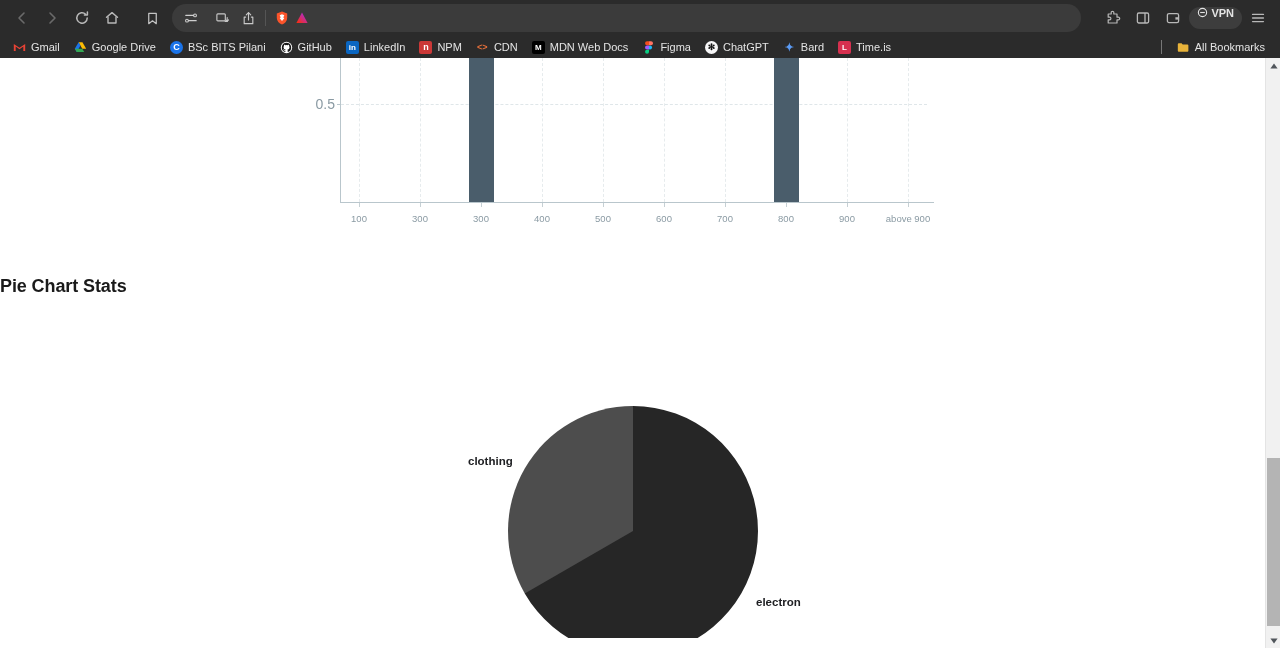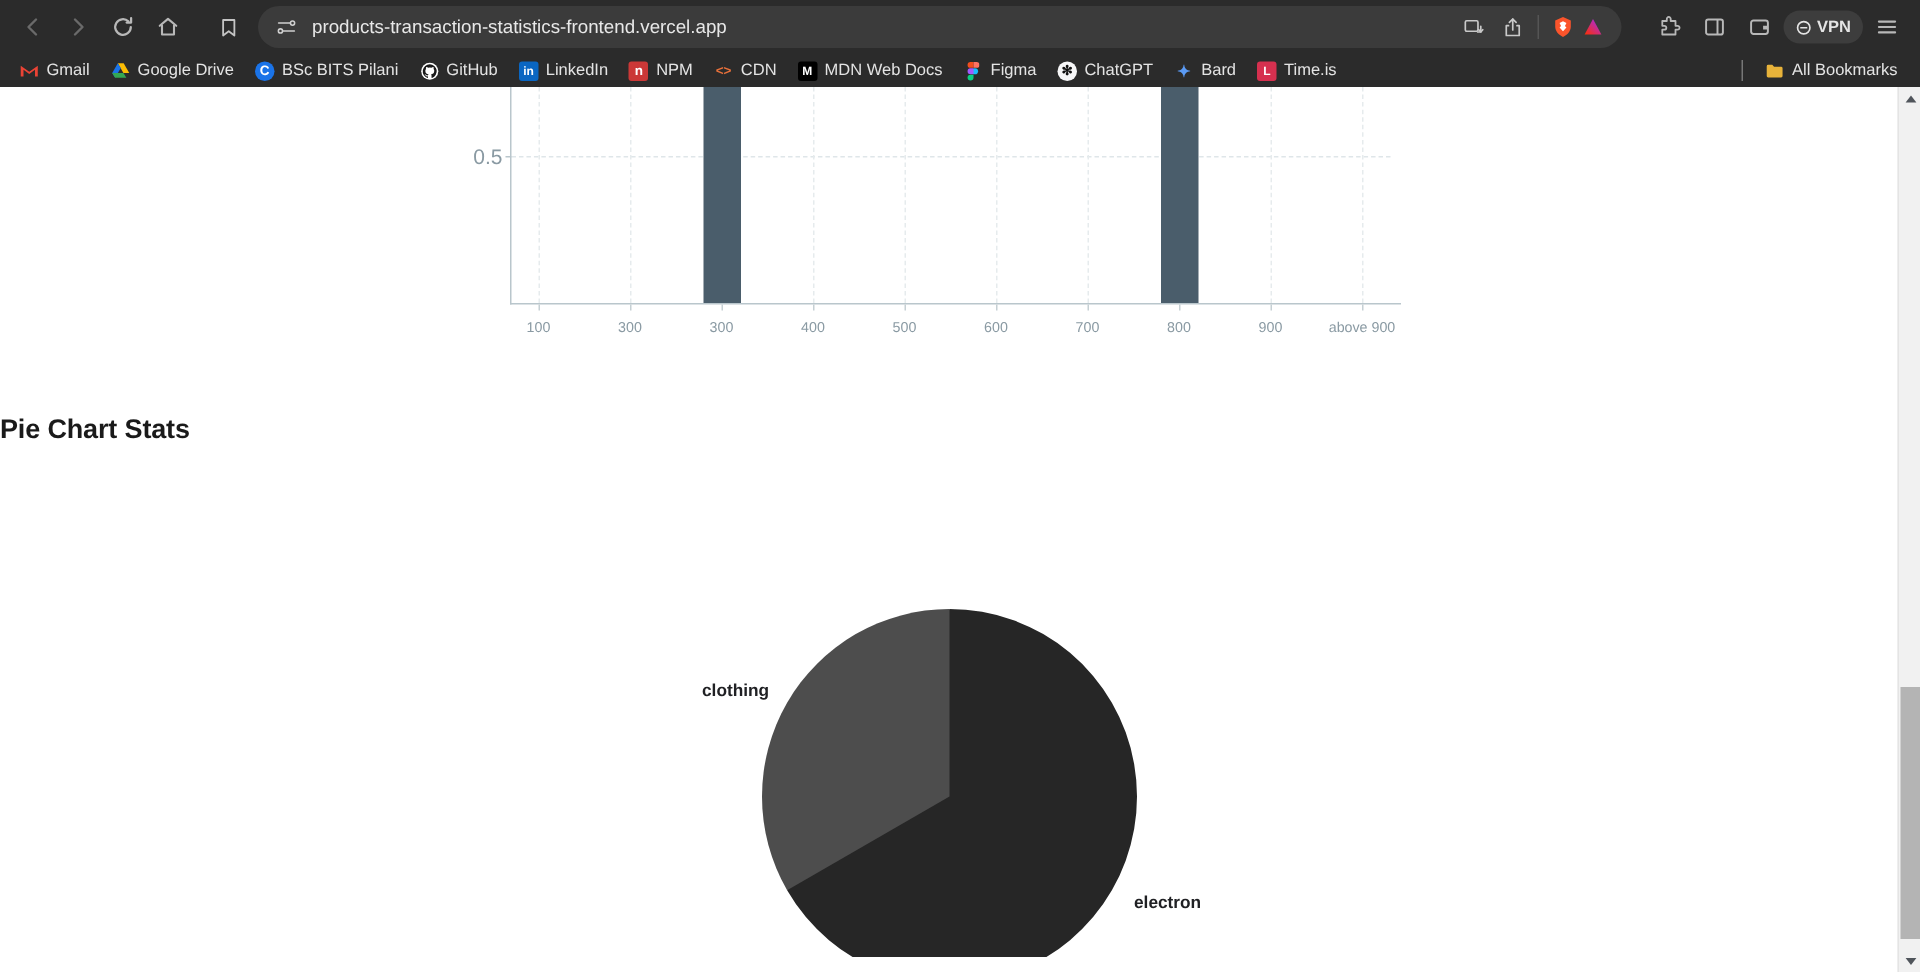--- a/index.html
+++ b/index.html
@@ -83,21 +83,21 @@
     width: 1px; height: 16px; background: #555; margin: 0 5px; flex: none;
   }
   .brave-lion {
     width: 18px; height: 18px; flex: none;
     display:flex;align-items:center;justify-content:center;
   }
   #toolbar-right {
     display: flex; align-items: center; gap: 2px; flex: none; margin-left: 10px;
   }
   #vpn-pill {
-    display: flex; align-items: center; gap: 3px;
+    display: flex; align-items: flex-start; gap: 3px;
     background: #3d3d3d;
     border-radius: 12px;
     height: 22px;
     padding: 0 8px;
     color: #e4e4e4;
     font-size: 11px;
     font-weight: bold;
     flex: none;
   }
 
@@ -319,21 +319,20 @@
       </div>
       <div id="omnibox">
         <span id="omnibox-icon">
           <svg width="14" height="14" viewBox="0 0 16 16" fill="none" stroke="currentColor" stroke-width="1.2" stroke-linecap="round">
             <line x1="2" y1="5" x2="11" y2="5"></line>
               <circle cx="12.6" cy="5" r="1.6"></circle>
             <line x1="5" y1="11" x2="14" y2="11"></line>
               <circle cx="3.4" cy="11" r="1.6"></circle>
           </svg>
         </span>
-        <span id="url-text" title="products-transaction-statistics-frontend.vercel.app">products-transaction-statistics-frontend.vercel.app</span>
 
         <span class="omni-action">
           <svg width="15" height="15" viewBox="0 0 16 16" fill="none" stroke="currentColor" stroke-width="1.2" stroke-linejoin="round" stroke-linecap="round">
             <rect x="2" y="3" width="9" height="7.5" rx="1"></rect>
               <polyline points="13,7 13,11 10.8,11"></polyline>
               <polyline points="11.6,9.4 13,11 14.4,9.4"></polyline>
           </svg>
         </span>
         <span class="omni-action">
           <svg width="15" height="15" viewBox="0 0 16 16" fill="none" stroke="currentColor" stroke-width="1.2" stroke-linejoin="round" stroke-linecap="round">

